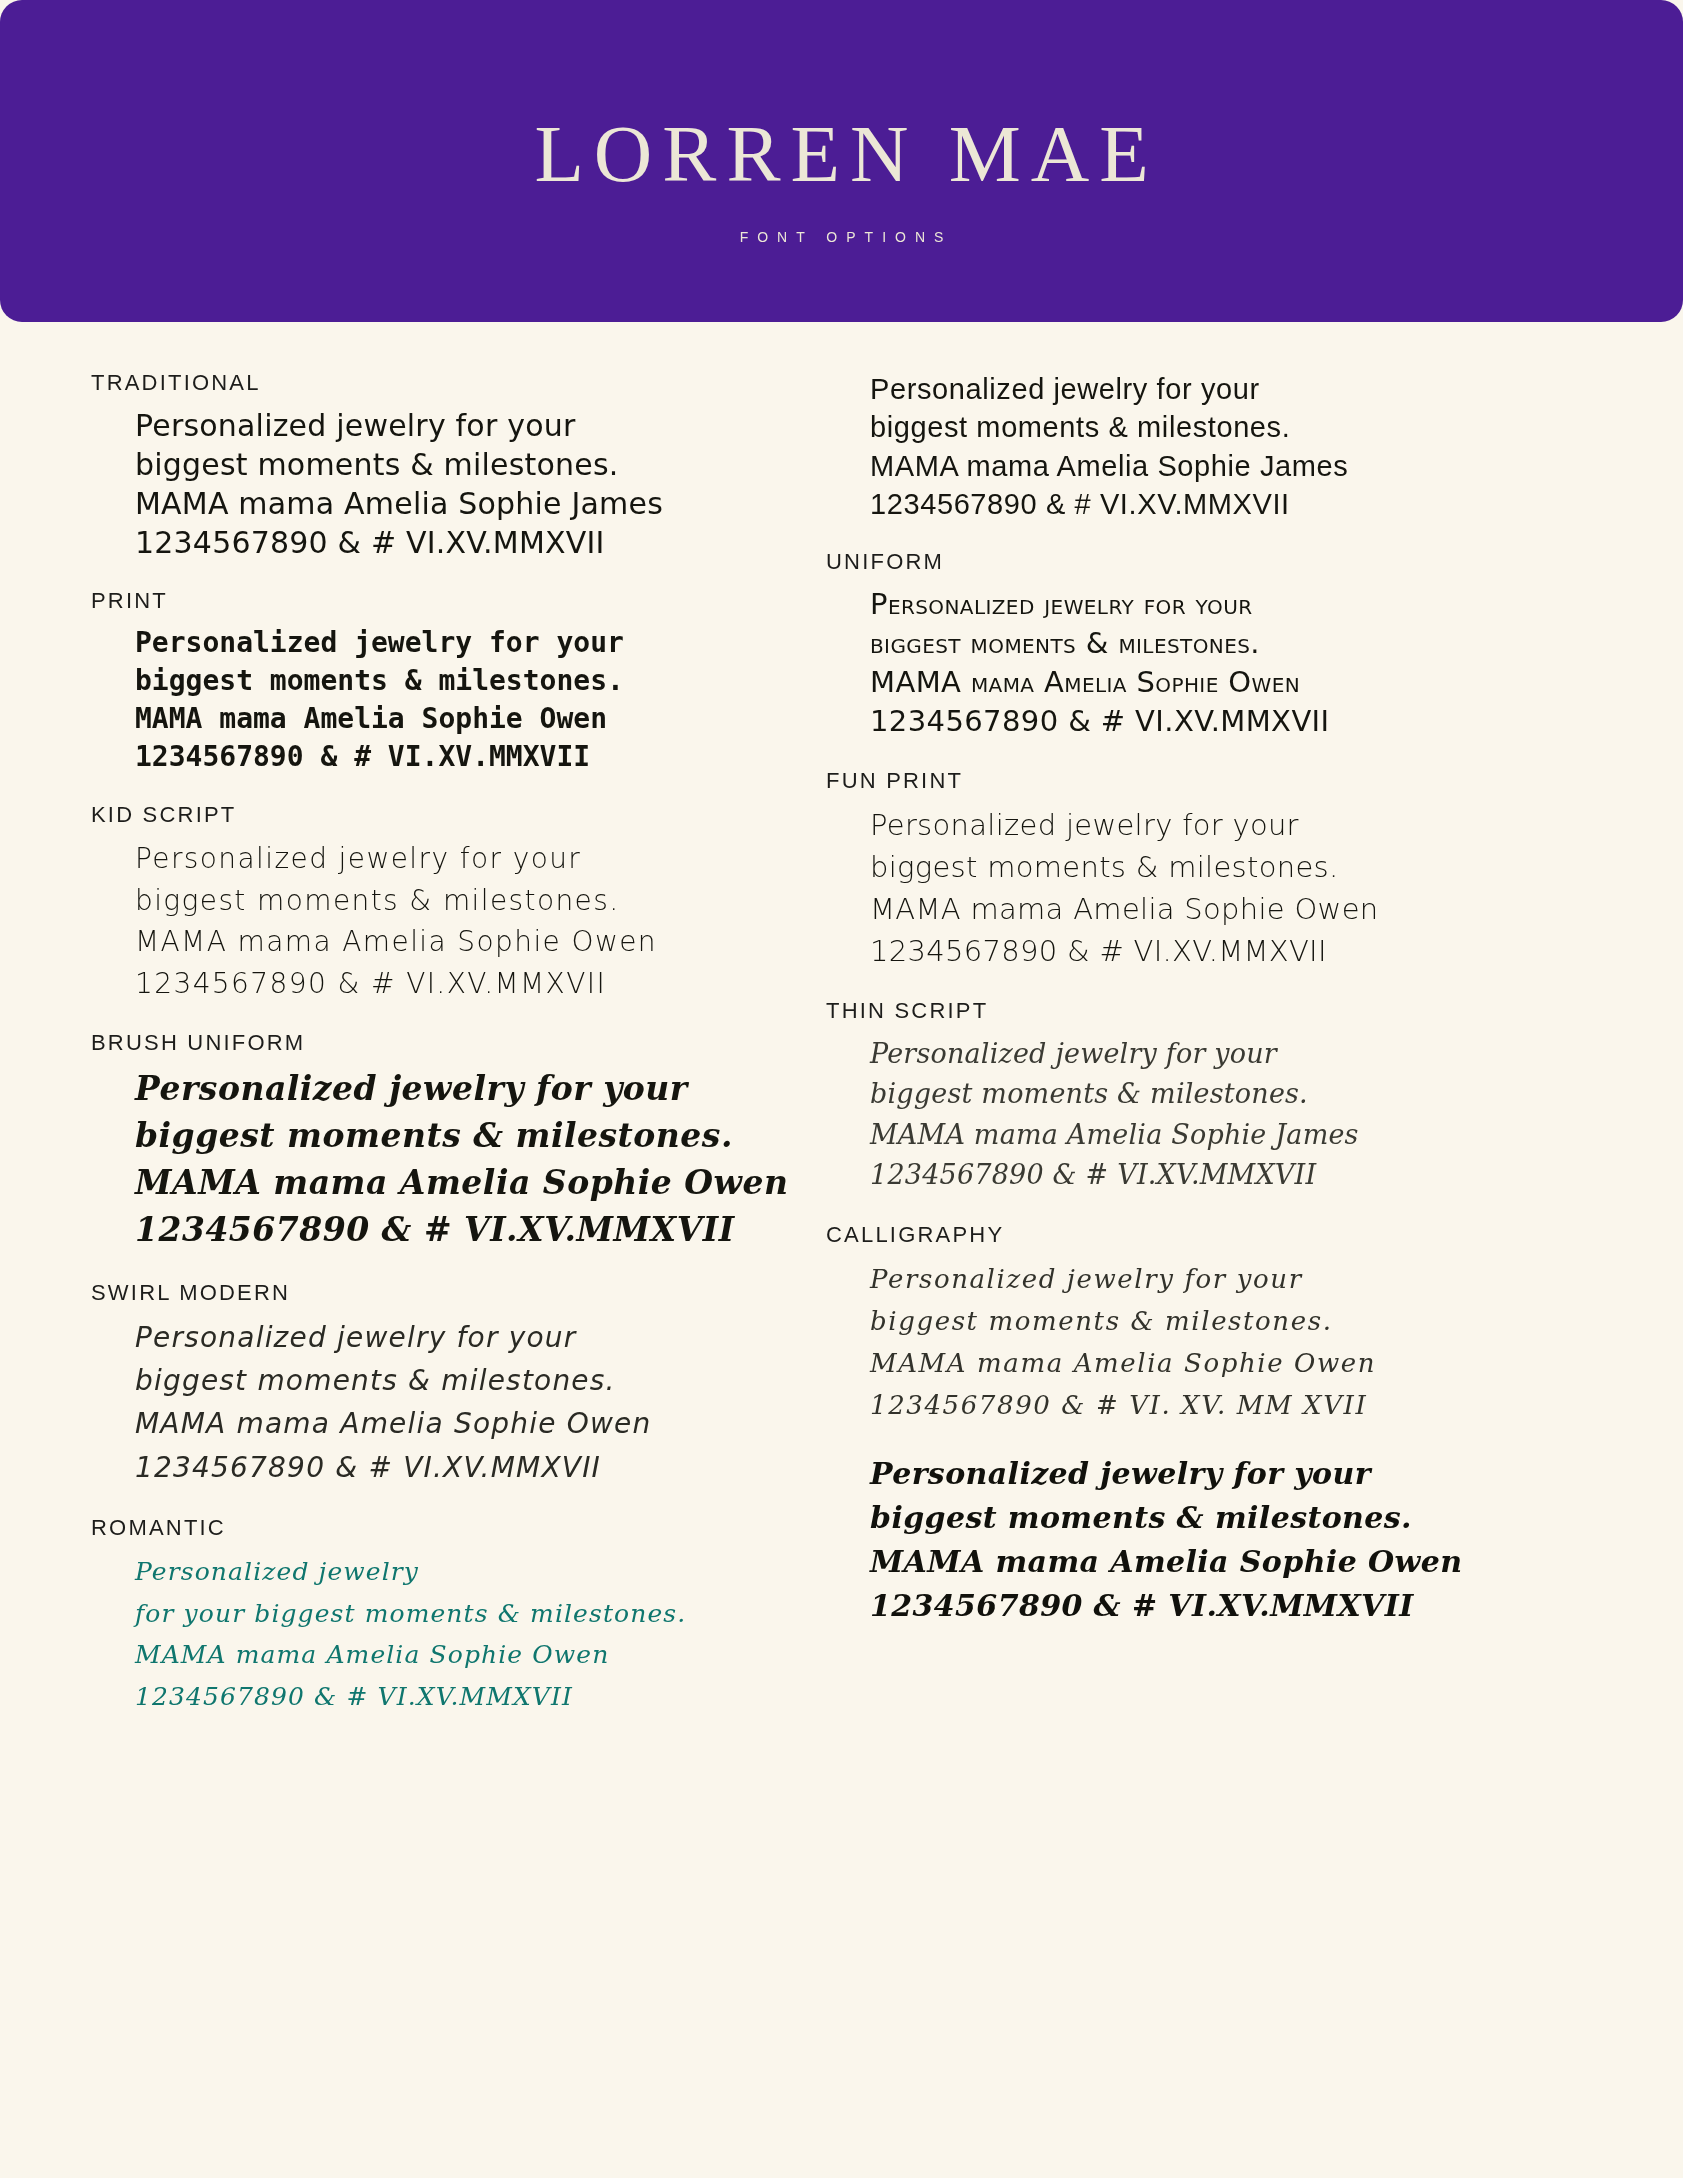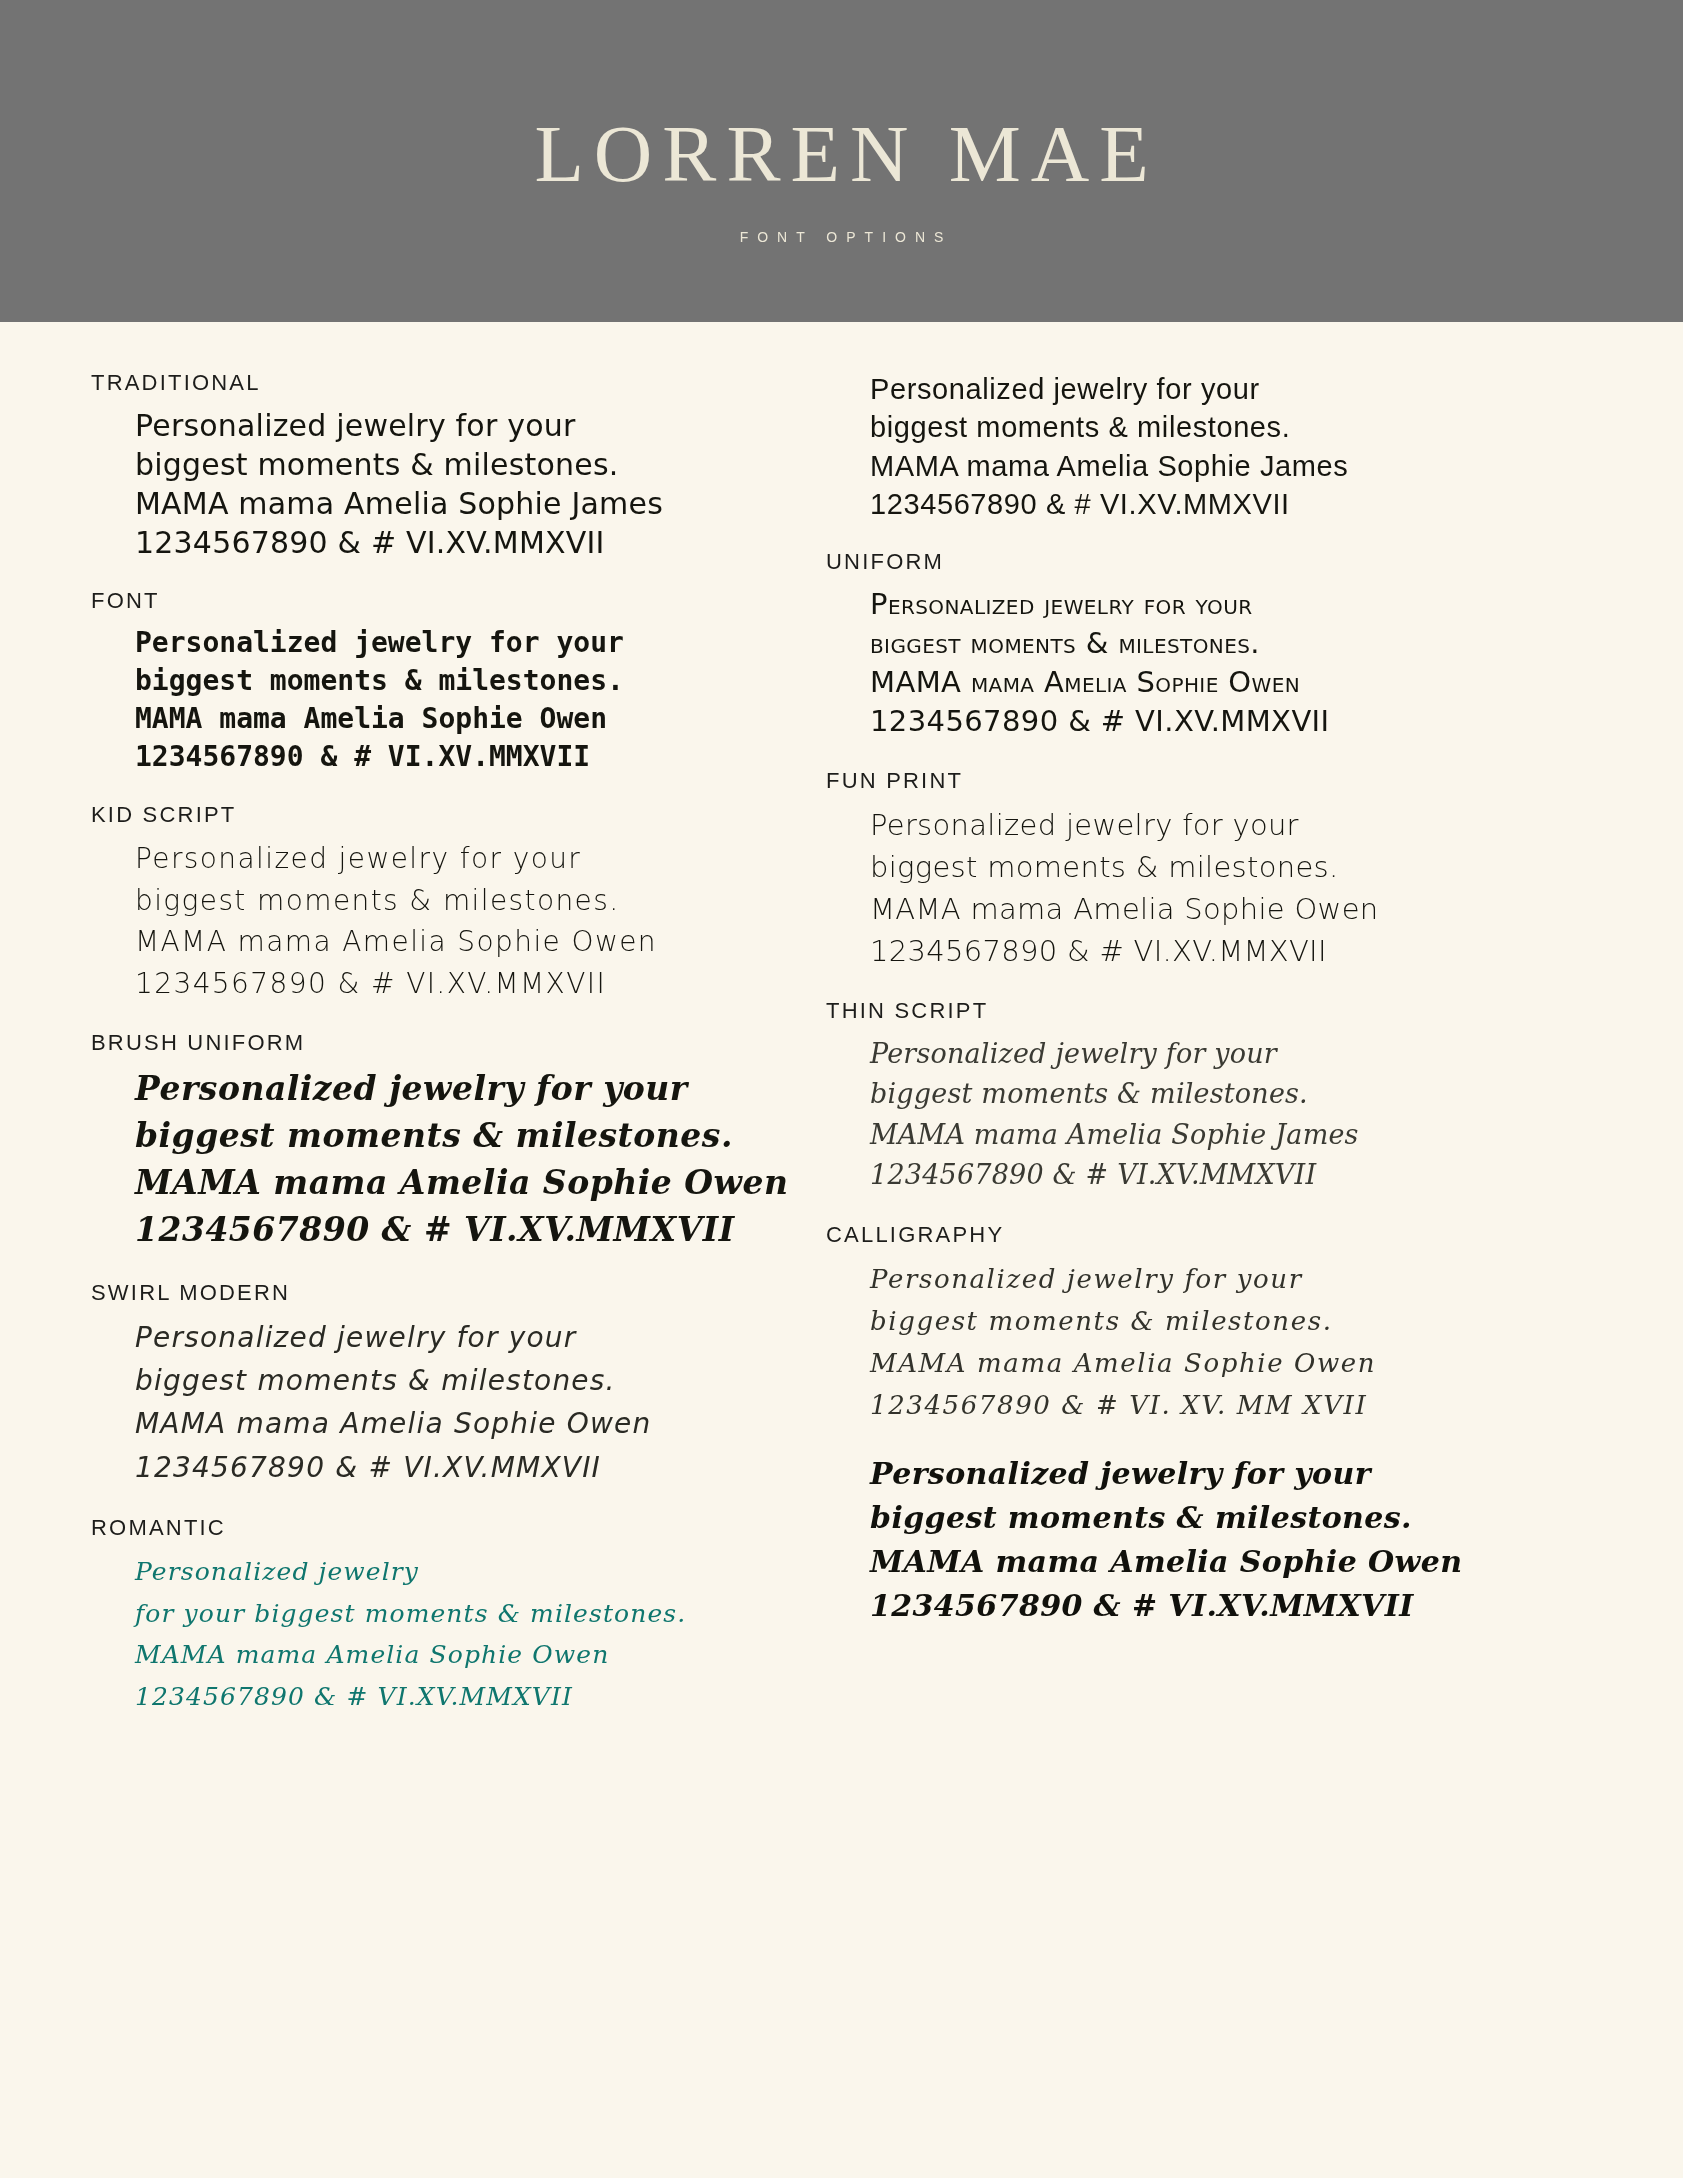--- a/index.html
+++ b/index.html
@@ -15,28 +15,29 @@
   }
   .page {
     position: relative;
     width: 1683px;
     height: 2178px;
     background: #faf6ec;
     overflow: hidden;
   }
   
   .header {
-    background: #737373;
+    background: #4c1d95;
     height: 322px;
     display: flex;
     flex-direction: column;
     align-items: center;
     justify-content: center;
     box-sizing: border-box;
     padding-top: 36px;
+    border-radius: 22px;
   }
   .brand-title {
     font-family: "Liberation Serif", serif;
     color: #ece7d6;
     font-size: 81px;
     letter-spacing: 10px;
     line-height: 1;
     font-weight: 400;
     margin: 0 0 34px 0;
     padding-left: 10px;
@@ -184,21 +185,21 @@
 
       <div class="block">
         <div class="block-label">TRADITIONAL</div>
         <div class="sample s-traditional">Personalized jewelry for your
 biggest moments &amp; milestones.
 MAMA mama Amelia Sophie James
 1234567890 &amp; # VI.XV.MMXVII</div>
       </div>
 
       <div class="block">
-        <div class="block-label">FONT</div>
+        <div class="block-label">PRINT</div>
         <div class="sample s-type">Personalized jewelry for your
 biggest moments &amp; milestones.
 MAMA mama Amelia Sophie Owen
 1234567890 &amp; # VI.XV.MMXVII</div>
       </div>
 
       <div class="block">
         <div class="block-label">KID SCRIPT</div>
         <div class="sample s-kidprint">Personalized jewelry for your
 biggest moments &amp; milestones.

